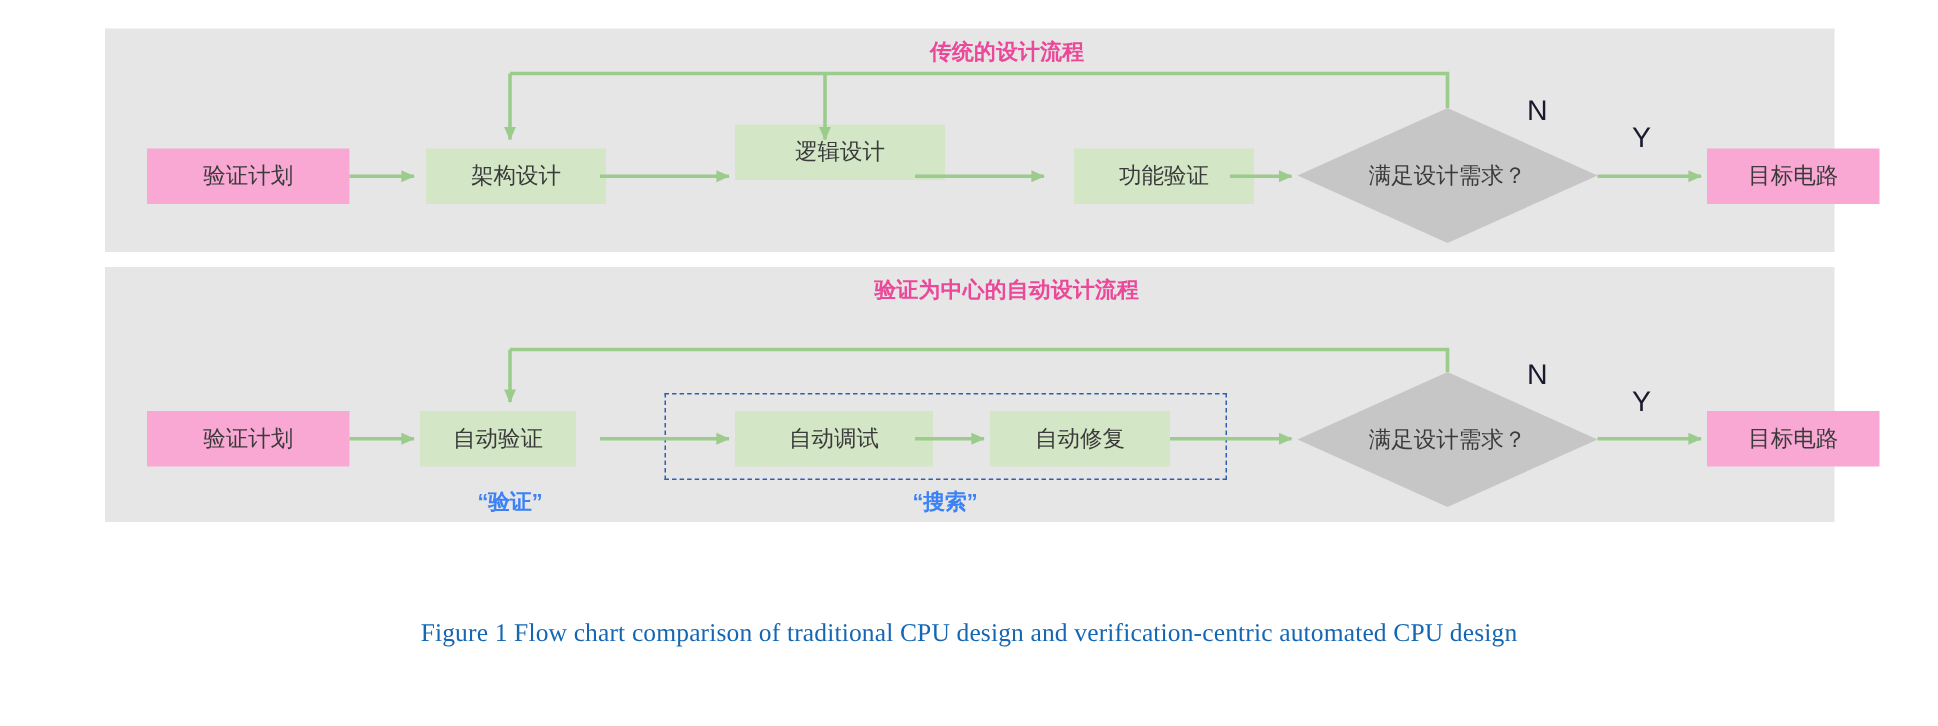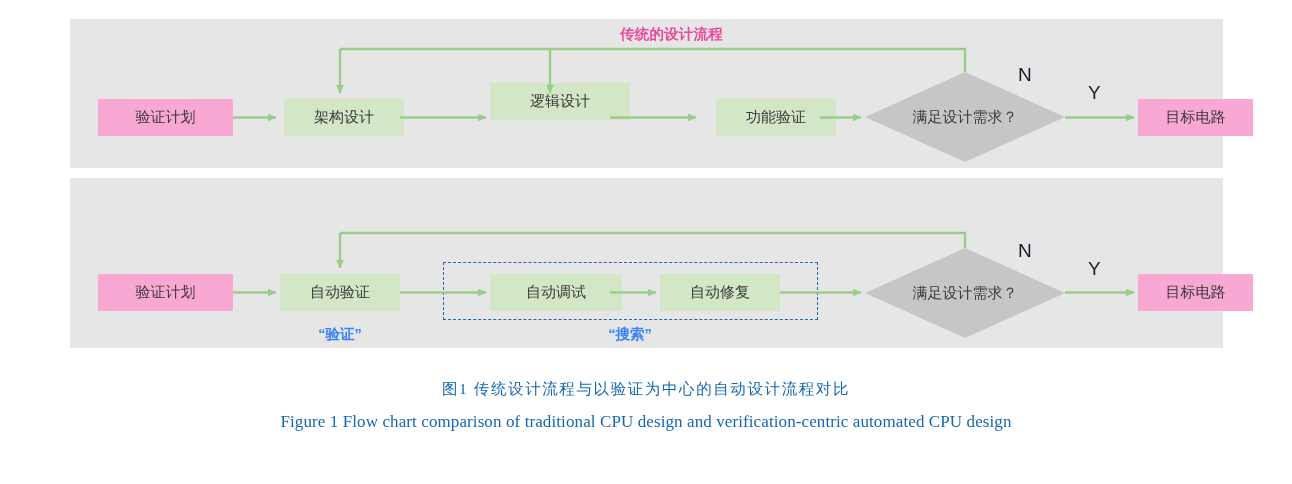--- a/index.html
+++ b/index.html
@@ -149,26 +149,27 @@
   </div>
 
   <div class="node terminal" style="left:1138px; top:99px; width:115px; height:37px;">目标电路</div>
 
   <div class="branch-label" style="left:1018px; top:64px;">N</div>
 
   <div class="branch-label" style="left:1088px; top:82px;">Y</div>
 
   <div class="panel" id="panel-automated"></div>
 
+  <div class="flow-title" id="title-automated">验证为中心的自动设计流程</div>
 
   <div class="dashed-group" style="left:443px; top:262px; width:375px; height:58px;"></div>
 
   <div class="node terminal" style="left:98px;  top:274px; width:135px; height:37px;">验证计划</div>
 
-  <div class="node process" style="left:280px; top:274px; width:120px; height:37px;">自动验证</div>
+  <div class="node process" style="left:280px; top:274px; width:104px; height:37px;">自动验证</div>
 
   <div class="node process" style="left:490px; top:274px; width:132px; height:37px;">自动调试</div>
 
   <div class="node process" style="left:660px; top:274px; width:120px; height:37px;">自动修复</div>
 
   <div class="diamond" style="left:865px; top:248px; width:200px; height:90px;">
     <div class="shape"></div>
     <div class="dlabel">满足设计需求？</div>
   </div>
 
@@ -205,17 +206,16 @@
       <line x1="400" y1="292.5" x2="486" y2="292.5" marker-end="url(#arrowhead)"></line>
       <line x1="610" y1="292.5" x2="656" y2="292.5" marker-end="url(#arrowhead)"></line>
       <line x1="780" y1="292.5" x2="861" y2="292.5" marker-end="url(#arrowhead)"></line>
       <line x1="1065" y1="292.5" x2="1134" y2="292.5" marker-end="url(#arrowhead)"></line>
 
       <path d="M965,248 L965,233 L340,233"></path>
       <path d="M340,233 L340,268" marker-end="url(#arrowhead)"></path>
     </g>
   </svg>
 
-  <div class="caption" id="caption-cn">图1   传统设计流程与以验证为中心的自动设计流程对比</div>
 
   <div class="caption" id="caption-en">Figure 1   Flow chart comparison of traditional CPU design and verification-centric automated CPU design</div>
 
 </div>
 
 </body></html>

